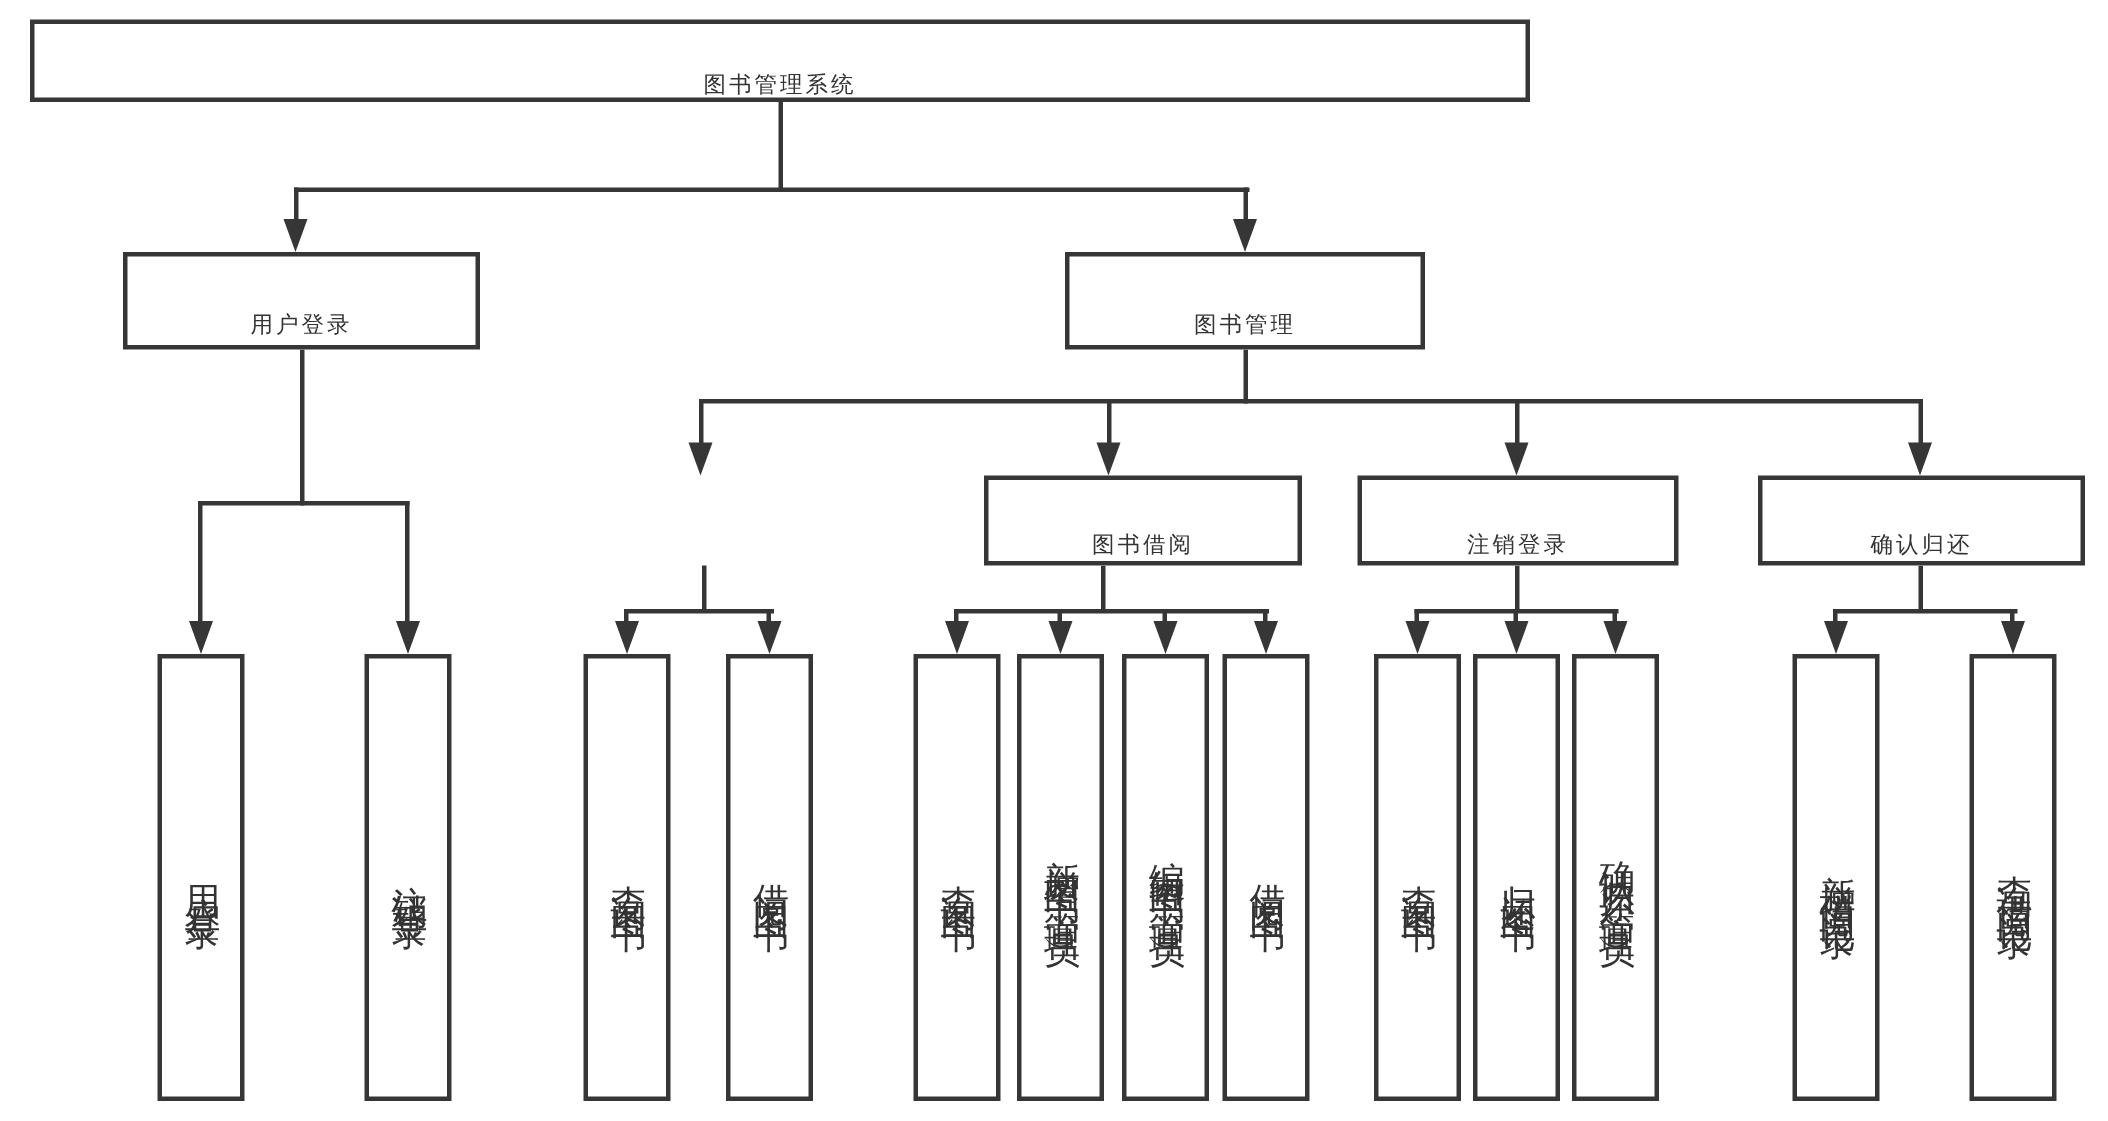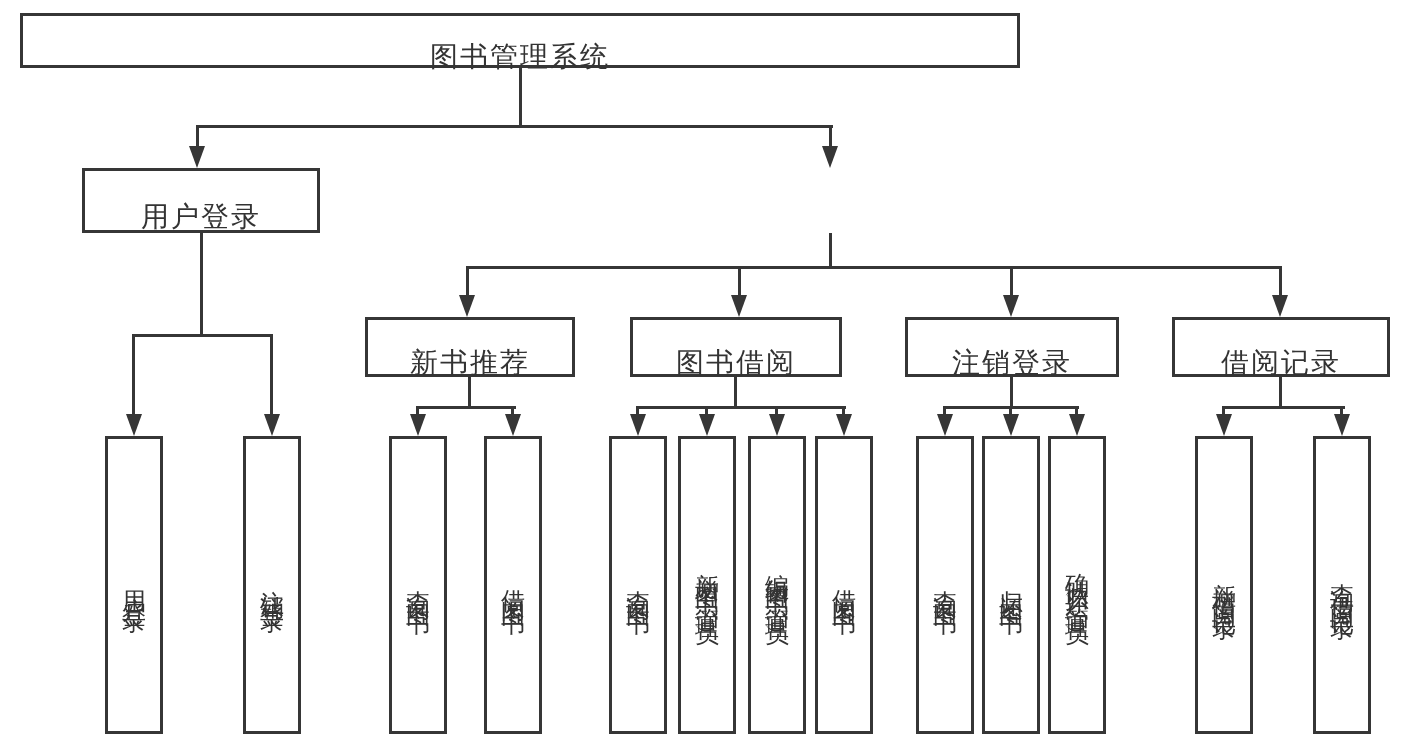--- a/index.html
+++ b/index.html
@@ -20,21 +20,21 @@
     box-sizing: border-box;
     border: 3px solid #363636;
     background: #ffffff;
     display: flex;
     align-items: center;
     justify-content: center;
     color: #333333;
     z-index: 2;
   }
   .hlabel {
-    font-size: 28px;
+    font-size: 15px;
     letter-spacing: 2px;
     white-space: nowrap;
     margin-top: 32px;
   }
   .leaf {
     top: 436px;
     width: 58px;
     height: 298px;
   }
   .vtext {
@@ -75,35 +75,35 @@
 <div id="canvas">
 
   <div class="box" style="left:20px; top:13px; width:1000px; height:55px;">
     <span class="hlabel">图书管理系统</span>
   </div>
 
   <div class="box" style="left:82px; top:168px; width:238px; height:65px;">
     <span class="hlabel">用户登录</span>
   </div>
 
-
-  <div class="box" style="left:365px; top:317px; width:210px; height:60px;">
-    <span class="hlabel">新书推荐</span>
-  </div>
-
-  <div class="box" style="left:630px; top:317px; width:212px; height:60px;">
+  <div class="box" style="left:710px; top:168px; width:240px; height:65px;">
+    <span class="hlabel">图书管理</span>
+  </div>
+
+
+  <div class="box" style="left:656px; top:317px; width:212px; height:60px;">
     <span class="hlabel">图书借阅</span>
   </div>
 
   <div class="box" style="left:905px; top:317px; width:214px; height:60px;">
     <span class="hlabel">注销登录</span>
   </div>
 
   <div class="box" style="left:1172px; top:317px; width:218px; height:60px;">
-    <span class="hlabel">借阅记录</span>
+    <span class="hlabel">确认归还</span>
   </div>
 
   <div class="box leaf" style="left:105px;">
     <span class="vtext">用户登录</span>
   </div>
   <div class="box leaf" style="left:243px;">
     <span class="vtext">注销登录</span>
   </div>
 
   <div class="box leaf" style="left:389px;">

